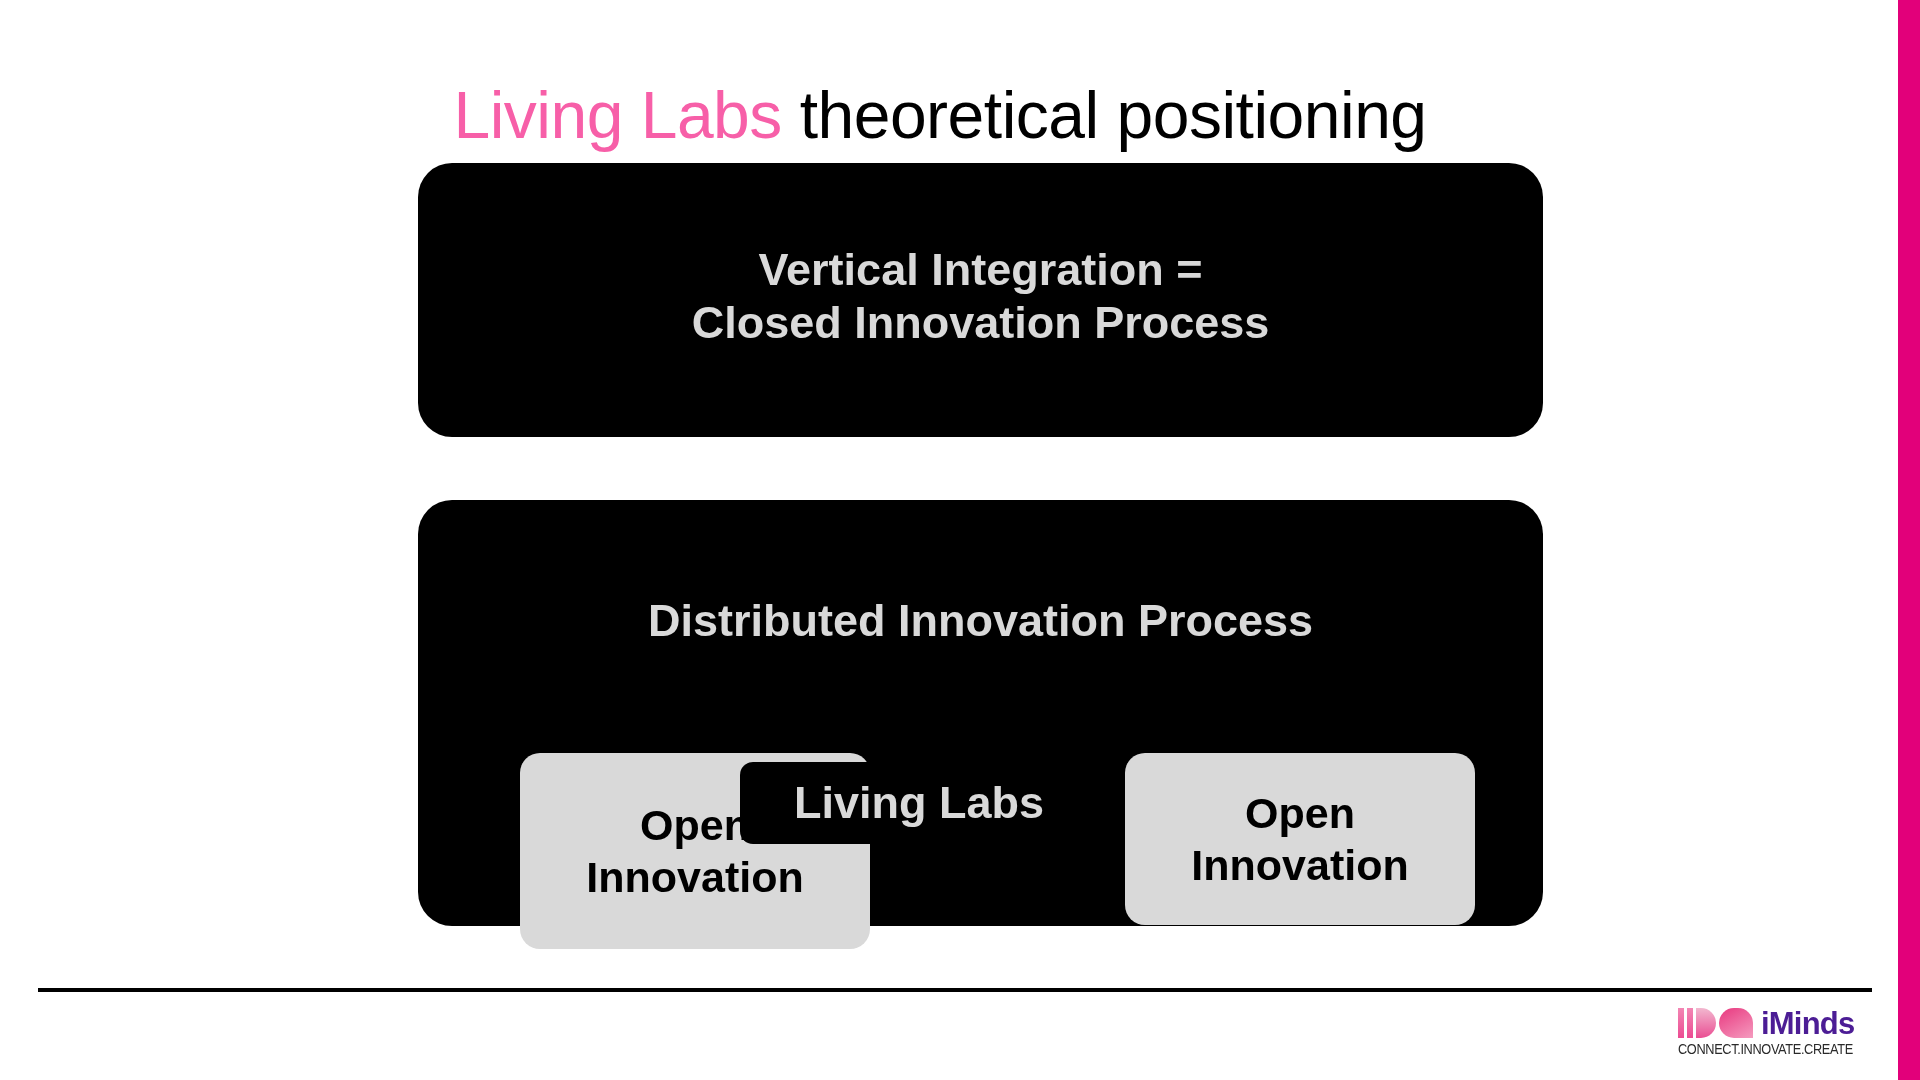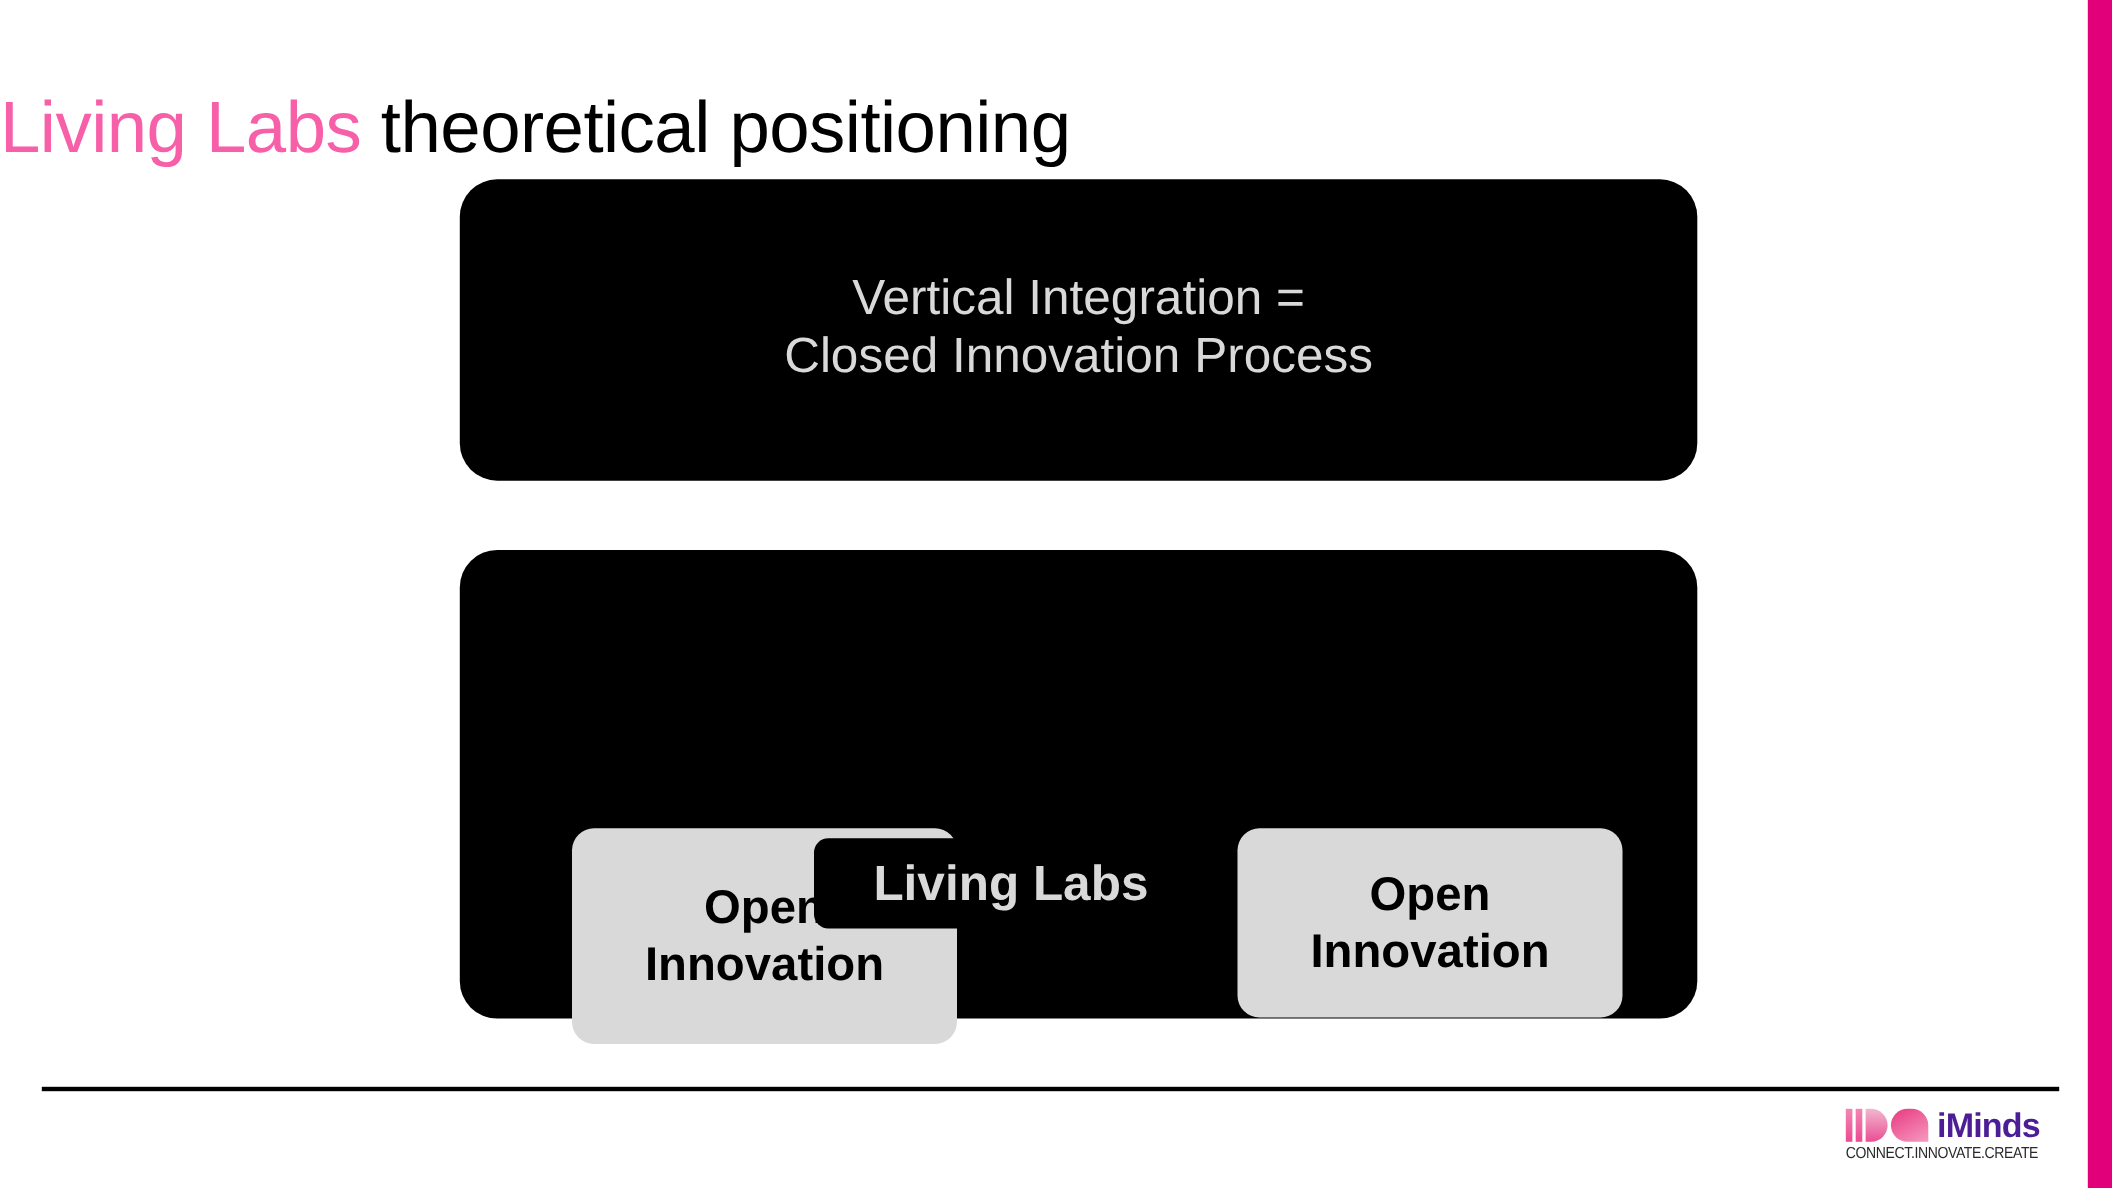--- a/index.html
+++ b/index.html
@@ -24,20 +24,21 @@
     height: 1080px;
     background: #e2007a;
   }
 
   
   #slide-title {
     position: absolute;
     top: 34px;
     left: 0;
     width: 1880px;
+    text-align: center;
     font-size: 66px;
     line-height: 1.15;
     font-weight: 400;
     color: #000000;
     white-space: nowrap;
     letter-spacing: -0.5px;
   }
   #slide-title .accent {
     color: #f75fa8;
   }
@@ -64,21 +65,21 @@
     top: 0;
     height: 274px;
   }
   #distributed-innovation-box {
     top: 337px;
     height: 426px;
   }
 
   .box-heading {
     color: #d9d9d9;
-    font-weight: normal;
+    font-weight: bold;
     text-align: center;
     line-height: 1.18;
     white-space: pre-line;
   }
 
   #closed-innovation-heading {
     position: absolute;
     left: 0;
     top: 80px;
     width: 1125px;
@@ -220,20 +221,21 @@
 <h1 id="slide-title"><span class="accent">Living Labs</span><span> theoretical positioning</span></h1>
 
 <div id="diagram">
 
   <div class="process-box" id="closed-innovation-box">
     <div class="box-heading" id="closed-innovation-heading">Vertical Integration =
 Closed Innovation Process</div>
   </div>
 
   <div class="process-box" id="distributed-innovation-box">
+    <div class="box-heading" id="distributed-innovation-heading">Distributed Innovation Process</div>
 
     <div class="concept-card" id="user-innovation-card">Open
 Innovation</div>
     <div class="concept-card" id="open-innovation-card">Open
 Innovation</div>
     <div id="living-labs-card">Living Labs</div>
   </div>
 
 </div>
 

